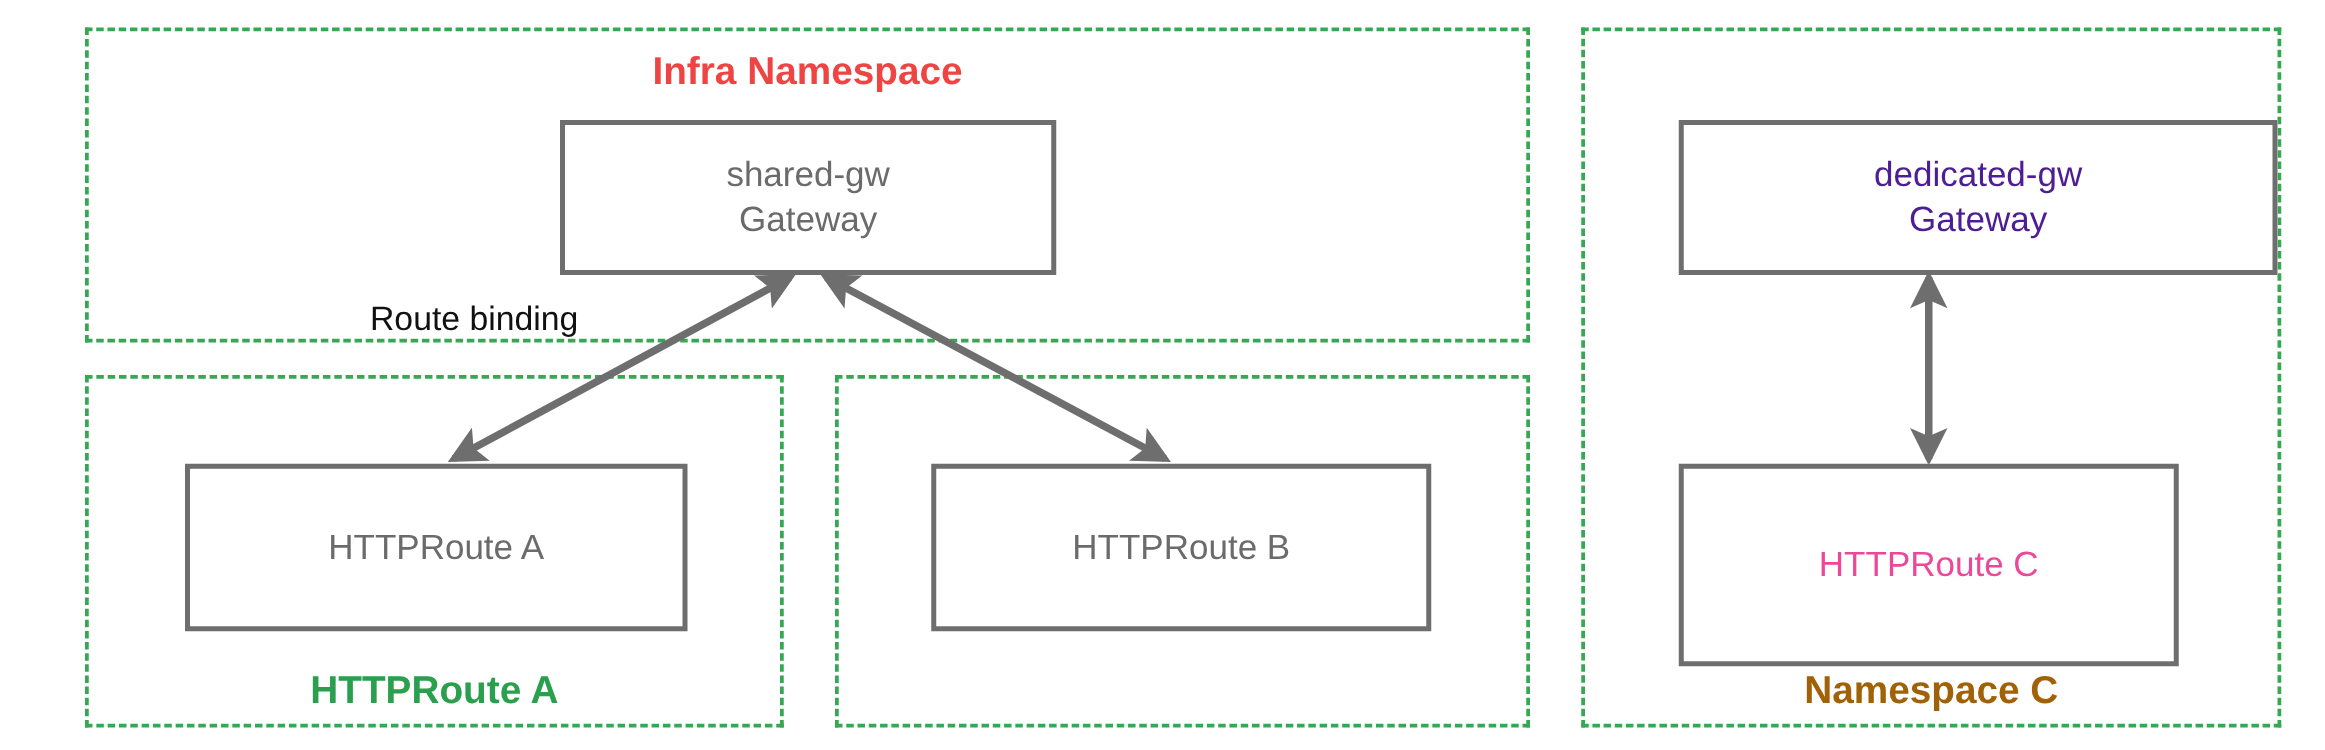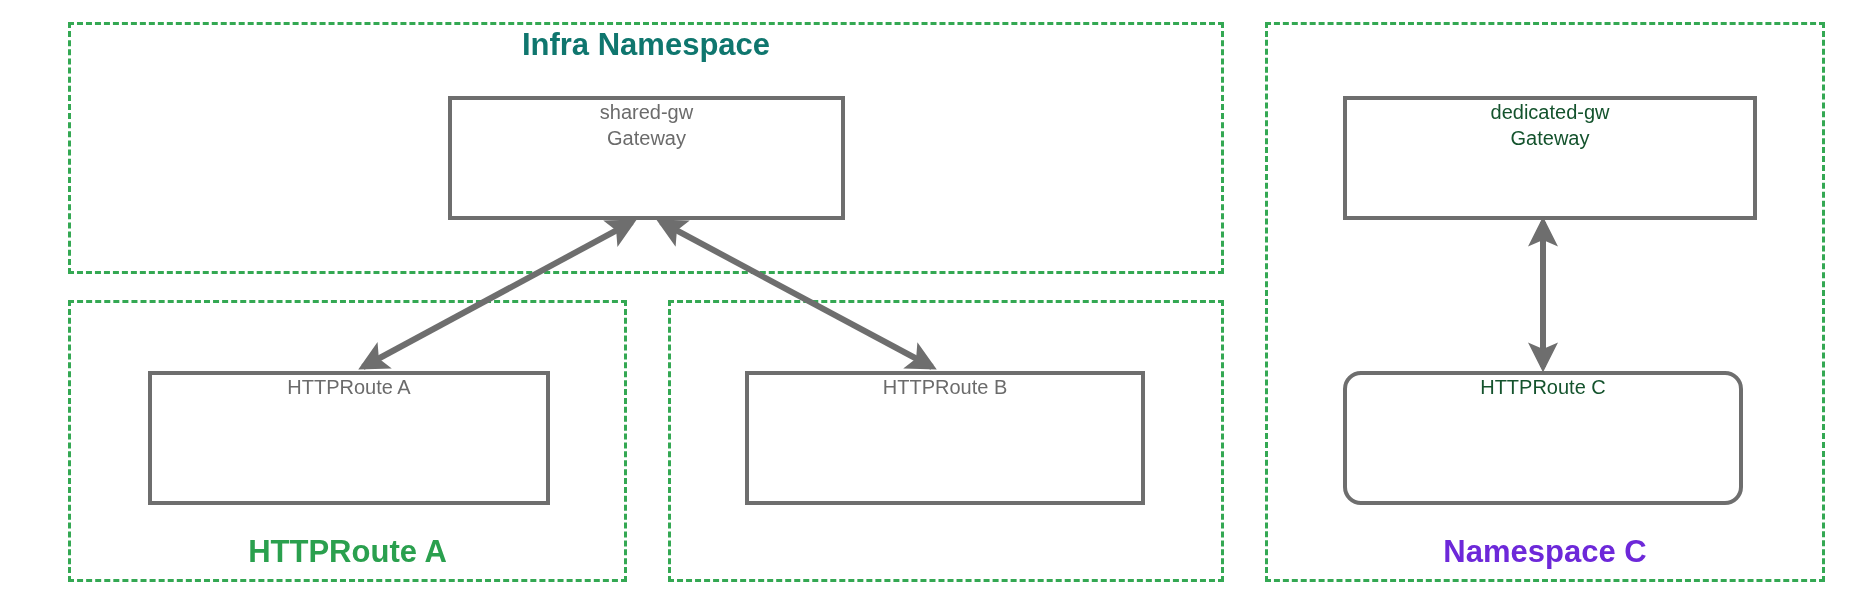--- a/index.html
+++ b/index.html
@@ -34,23 +34,24 @@
     white-space: nowrap;
     letter-spacing: 0px;
   }
   .node-box {
     position: absolute;
     border: 4px solid #6e6e6e;
     box-sizing: border-box;
     background: #ffffff;
     display: flex;
     align-items: center;
+    justify-content: center;
     flex-direction: column;
     color: #6b6b6b;
-    font-size: 20px;
+    font-size: 28px;
     font-family: "Liberation Sans", sans-serif;
     line-height: 1.28;
     text-align: center;
   }
   .node-box .line { display: block; }
   .edge-label {
     position: absolute;
     color: #111111;
     font-size: 27px;
     font-family: "Liberation Sans", sans-serif;
@@ -64,60 +65,61 @@
     height: 600px;
     pointer-events: none;
   }
 </style>
 </head>
 <body>
 
 <div id="canvas">
 
   <div class="ns-box" id="ns-box-infra" style="left: 68px; top: 22px; width: 1156px; height: 252px; border-color: rgb(52, 168, 83);"></div>
-  <div class="ns-label" id="ns-label-infra" style="left: 68px; width: 1156px; color: #0f766e; top: 27px;">Infra Namespace</div>
+  <div class="ns-label" id="ns-label-infra" style="left: 68px; width: 1156px; color: #ef4444; top: 39px;">Infra Namespace</div>
 
   <div class="ns-box" id="ns-box-a" style="left: 68px; top: 300px; width: 559px; height: 282px; border-color: rgb(52, 168, 83);"></div>
   <div class="ns-label" id="ns-label-a" style="left: 68px; width: 559px; color: rgb(42, 160, 78); top: 534px;">HTTPRoute A</div>
 
   <div class="ns-box" id="ns-box-b" style="left: 668px; top: 300px; width: 556px; height: 282px; border-color: rgb(52, 168, 83);"></div>
 
   <div class="ns-box" id="ns-box-c" style="left: 1265px; top: 22px; width: 560px; height: 560px; border-color: rgb(52, 168, 83);"></div>
-  <div class="ns-label" id="ns-label-c" style="left: 1265px; width: 560px; color: #6d28d9; top: 534px;">Namespace C</div>
+  <div class="ns-label" id="ns-label-c" style="left: 1265px; width: 560px; color: #a16207; top: 534px;">Namespace C</div>
 
   <svg id="edges" viewBox="0 0 1860 600" xmlns="http://www.w3.org/2000/svg">
     <defs>
       <marker id="arrow-end" markerWidth="5" markerHeight="5" refX="4.1" refY="2.5" orient="auto" markerUnits="strokeWidth">
         <path d="M0,0 L5,2.5 L0,5 L1.1,2.5 z" fill="#6e6e6e"></path>
       </marker>
       <marker id="arrow-start" markerWidth="5" markerHeight="5" refX="0.9" refY="2.5" orient="auto" markerUnits="strokeWidth">
         <path d="M5,0 L0,2.5 L5,5 L3.9,2.5 z" fill="#6e6e6e"></path>
       </marker>
     </defs>
     <line id="edge-0" stroke="#6e6e6e" stroke-width="6" marker-start="url(#arrow-start)" marker-end="url(#arrow-end)" x1="363" y1="367" x2="632" y2="222"></line>
     <line id="edge-1" stroke="#6e6e6e" stroke-width="6" marker-start="url(#arrow-start)" marker-end="url(#arrow-end)" x1="661" y1="222" x2="932" y2="367"></line>
     <line id="edge-2" stroke="#6e6e6e" stroke-width="6" marker-start="url(#arrow-start)" marker-end="url(#arrow-end)" x1="1543" y1="222" x2="1543" y2="367"></line>
   </svg>
 
+  <div class="edge-label" id="edge-label-0" style="left: 296px; top: 240px; color: rgb(17, 17, 17);">Route binding</div>
 
   <div class="node-box" id="node-shared-gw" style="left: 448px; top: 96px; width: 397px; height: 124px; border-color: rgb(110, 110, 110); color: rgb(107, 107, 107);">
     <span class="line">shared-gw</span>
     <span class="line">Gateway</span>
   </div>
 
-  <div class="node-box" id="node-dedicated-gw" style="left: 1343px; top: 96px; width: 414px; height: 124px; border-color: rgb(110, 110, 110); color: #14532d;">
+  <div class="node-box" id="node-dedicated-gw" style="left: 1343px; top: 96px; width: 479px; height: 124px; border-color: rgb(110, 110, 110); color: #4c1d95;">
     <span class="line">dedicated-gw</span>
     <span class="line">Gateway</span>
   </div>
 
   <div class="node-box" id="node-httproute-b" style="left: 745px; top: 371px; width: 400px; height: 134px; border-color: rgb(110, 110, 110); color: rgb(107, 107, 107);">
     <span class="line">HTTPRoute B</span>
   </div>
 
   <div class="node-box" id="node-httproute-a" style="left: 148px; top: 371px; width: 402px; height: 134px; border-color: rgb(110, 110, 110); color: rgb(107, 107, 107);">
     <span class="line">HTTPRoute A</span>
   </div>
 
-  <div class="node-box" id="node-httproute-c" style="left: 1343px; top: 371px; width: 400px; height: 134px; border-color: rgb(110, 110, 110); color: #14532d; border-radius: 18px;">
+  <div class="node-box" id="node-httproute-c" style="left: 1343px; top: 371px; width: 400px; height: 162px; border-color: rgb(110, 110, 110); color: #ec4899;">
     <span class="line">HTTPRoute C</span>
   </div>
 
 </div>
 
 </body></html>

